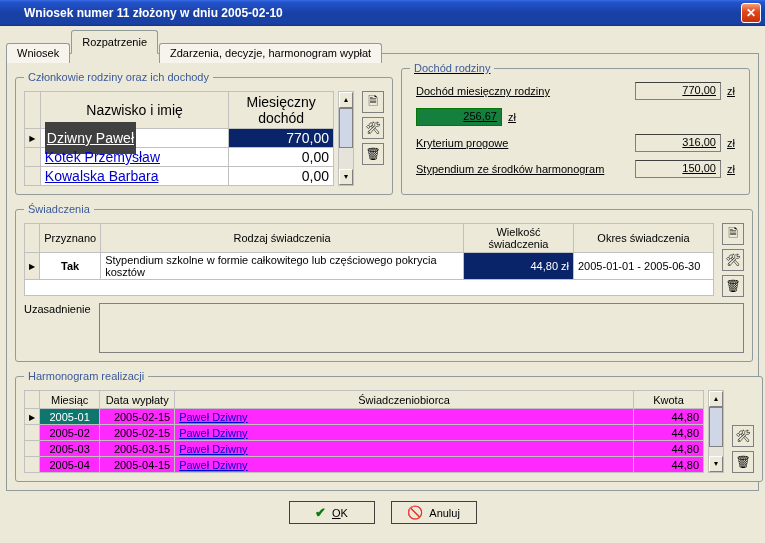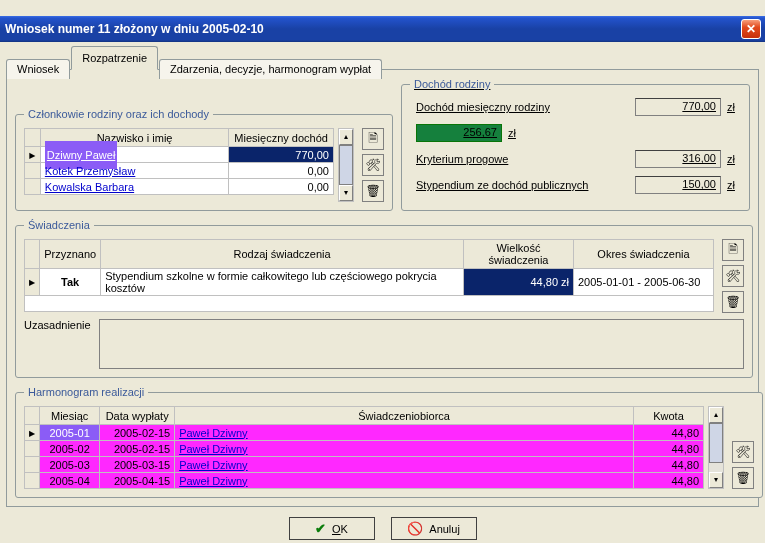--- a/index.html
+++ b/index.html
@@ -14,24 +14,23 @@
   }
 
   
   .titlebar {
     height: 26px;
     background: linear-gradient(to bottom, #3a6ee6 0%, #2353cc 8%, #1941a5 50%, #1941a5 92%, #13327f 100%);
     color: #fff;
     display: flex;
     align-items: center;
     justify-content: space-between;
-    padding: 0 4px 0 5px;
+    padding: 0 4px 0 24px;
     font-weight: bold;
     font-size: 12px;
-    margin-top: 16px;
   }
   .closebtn {
     width: 20px; height: 20px;
     background: linear-gradient(to bottom, #f79e7b 0%, #e24a1d 40%, #c62f0c 100%);
     border: 1px solid #fff;
     border-radius: 3px;
     color: #fff;
     display: flex; align-items: center; justify-content: center;
     font-size: 12px;
     font-weight: bold;
@@ -102,21 +101,21 @@
   .toprow fieldset:first-child { flex: 0 0 370px; }
   .toprow fieldset:last-child  { flex: 1; text-decoration: underline; }
 
   
   .gridwrap { display: flex; gap: 4px; align-items: flex-start; }
   table.grid {
     border-collapse: collapse;
     width: 310px;
     background: #fff;
     border: 1px solid #808080;
-    font-size: 11px;
+    font-size: 14px;
   }
   table.grid th {
     background: #ece9d8;
     border: 1px solid #c0c0c0;
     font-weight: normal;
     padding: 2px 4px;
     text-align: center;
     height: 18px;
   }
   table.grid td {
@@ -125,21 +124,21 @@
     height: 16px;
   }
   .rowmarker {
     width: 14px;
     background: #ece9d8 !important;
     text-align: center;
     font-size: 9px;
   }
   .rowmarker.sel::before { content: "▶"; font-size: 8px; }
   .name-link { color: #0000cc; text-decoration: underline; cursor:pointer;}
-  .name-sel { background: #8b5cf6; color: #fff; text-decoration: underline; padding:8px 2px;}
+  .name-sel { background: #404040; color: #fff; text-decoration: underline; padding:8px 2px;}
   td.amount-sel { background: #0a246a; color: #fff; text-align: right; }
   td.num { text-align: right; }
 
   .vscroll {
     width: 16px;
     align-self: stretch;
     background: #e5e3da;
     border: 1px solid #c0c0c0;
     display: flex;
     flex-direction: column;
@@ -257,21 +256,21 @@
     height:18px;
   }
   table.sched td {
     border:1px solid #c0c0c0;
     padding:1px 4px;
     height:16px;
     background:#ff28ff;
   }
   table.sched td.rowmarker { background:#ece9d8;}
   table.sched tr.selrow td.mon {
-    background:#8b5cf6; color:#fff; text-align:center;
+    background:#0f766e; color:#fff; text-align:center;
   }
   table.sched td.mon { text-align:center;}
   table.sched td.date { text-align:right;}
   table.sched td.ben a { color:#0000cc; text-decoration:underline; cursor:pointer;}
   table.sched td.amt { text-align:right;}
 
   
   .btnrow {
     display:flex;
     justify-content:center;
@@ -373,21 +372,21 @@
         <div class="income-row">
           <span class="income-val green">256,67</span>
           <span class="unit">zł</span>
         </div>
         <div class="income-row">
           <span class="label">Kryterium progowe</span>
           <span class="income-val">316,00</span>
           <span class="unit">zł</span>
         </div>
         <div class="income-row">
-          <span class="label">Stypendium ze dochód publicznych</span>
+          <span class="label">Stypendium ze środków harmonogram</span>
           <span class="income-val">150,00</span>
           <span class="unit">zł</span>
         </div>
       </fieldset>
     </div>
 
     <fieldset class="wide">
       <legend>Świadczenia</legend>
       <div class="svcgridwrap">
         <table class="svc">

